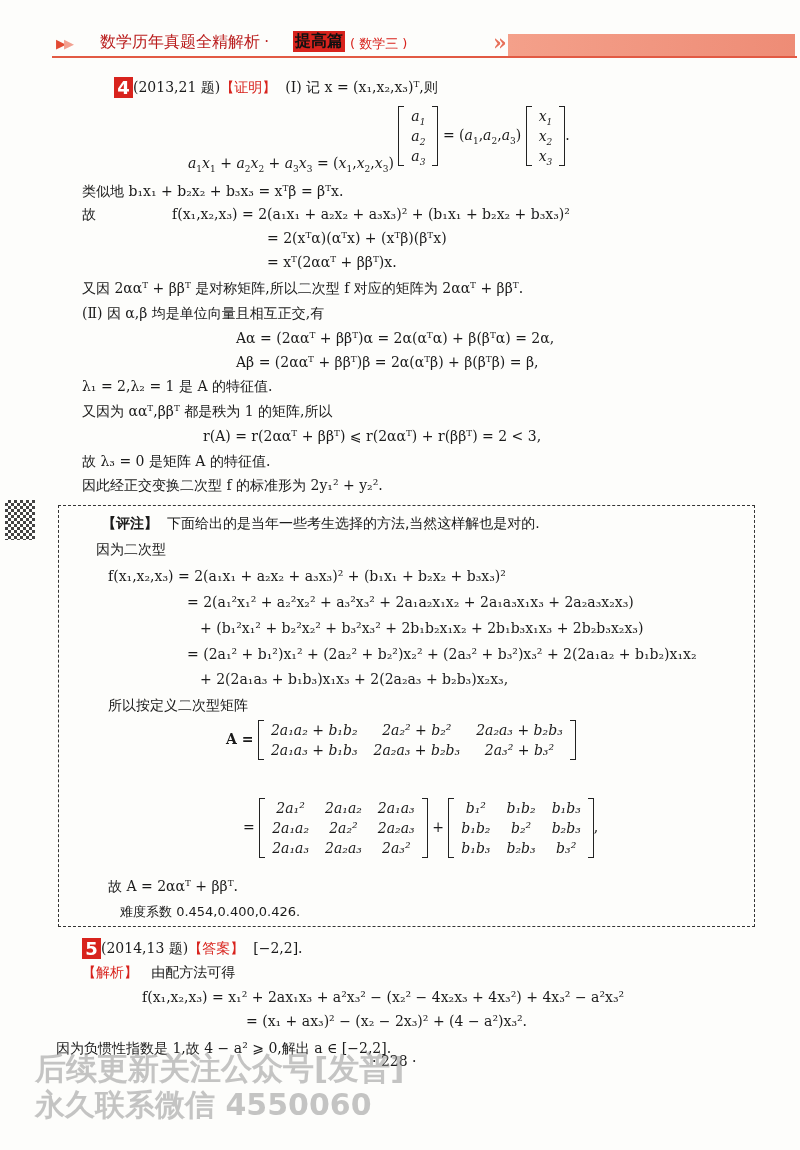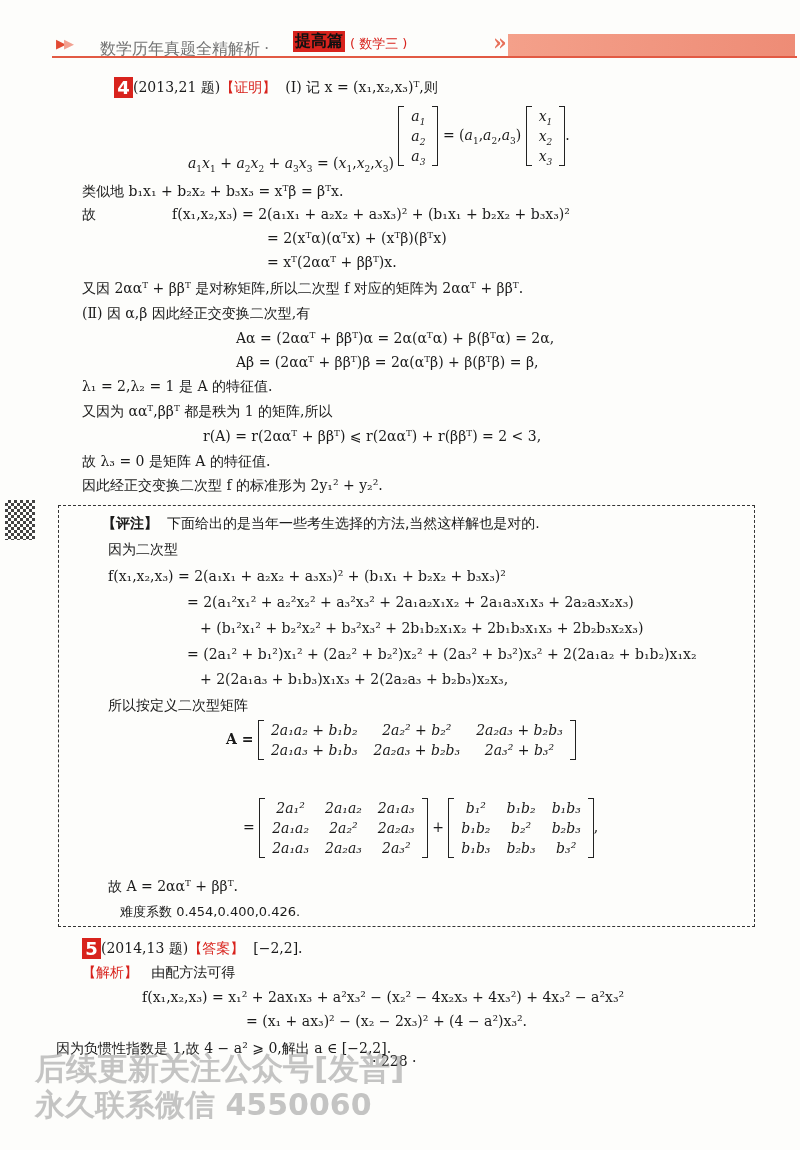--- a/index.html
+++ b/index.html
@@ -6,21 +6,21 @@
   body{width:800px;height:1150px;background:#fdfdfb;position:relative;overflow:hidden;
        font-family:"DejaVu Serif","Liberation Serif",serif;color:#1a1a1a;font-size:14px;}
   i{font-style:italic;}
   b.m{font-weight:bold;}
   sup,sub{font-size:9px;line-height:0;}
 
   
   .header{position:absolute;left:0;top:28px;width:800px;height:30px;}
   .hdr-arrows{position:absolute;left:56px;top:8px;color:#e24a33;font-size:13px;letter-spacing:-2px;}
   .hdr-arrows span:nth-child(2){color:#f2a090;}
-  .hdr-title{position:absolute;left:100px;top:11px;font-size:16px;font-family:Liberation Serif, serif;color:#737373;}
+  .hdr-title{position:absolute;left:100px;top:4px;font-size:16px;font-family:Liberation Serif, serif;color:#b91c1c;}
   .hdr-tag{position:absolute;left:293px;top:3px;background:#d8231d;color:#111;font-weight:bold;font-size:16px;padding:0 2px;font-family:"DejaVu Sans",sans-serif;}
   .hdr-sub{position:absolute;left:350px;top:7px;color:#d8231d;font-size:13px;font-family:"DejaVu Sans",sans-serif;}
   .hdr-line{position:absolute;left:52px;top:28px;width:745px;height:2px;background:#e25a44;}
   .hdr-band{position:absolute;left:508px;top:6px;width:287px;height:22px;background:linear-gradient(90deg,#f4a08a,#ee8c76);}
   .hdr-chev{position:absolute;left:493px;top:1px;color:#e7705a;font-size:22px;font-weight:bold;letter-spacing:-6px;}
 
   .line{position:absolute;white-space:nowrap;}
   .num-badge{display:inline-block;background:#d8231d;color:#fff;font-weight:bold;font-size:18px;width:19px;height:21px;text-align:center;line-height:21px;vertical-align:middle;font-family:"DejaVu Sans",sans-serif;}
   .red{color:#d8231d;font-family:"DejaVu Sans",sans-serif;}
   .sans-text{font-family:"DejaVu Sans","Liberation Sans",sans-serif;}
@@ -88,36 +88,36 @@
       </table></span>.
 </div>
 
 <div class="line" style="left:82px;top:183px;">类似地 b₁x₁ + b₂x₂ + b₃x₃ = xᵀβ = βᵀx.</div>
 <div class="line" style="left:82px;top:206px;">故</div>
 <div class="line" style="left:172px;top:206px;">f(x₁,x₂,x₃) = 2(a₁x₁ + a₂x₂ + a₃x₃)² + (b₁x₁ + b₂x₂ + b₃x₃)²</div>
 <div class="line" style="left:267px;top:230px;">= 2(xᵀα)(αᵀx) + (xᵀβ)(βᵀx)</div>
 <div class="line" style="left:267px;top:254px;">= xᵀ(2ααᵀ + ββᵀ)x.</div>
 <div class="line" style="left:82px;top:280px;">又因 2ααᵀ + ββᵀ 是对称矩阵,所以二次型 f 对应的矩阵为 2ααᵀ + ββᵀ.</div>
 
-<div class="line" style="left:82px;top:305px;">(Ⅱ) 因 α,β 因此经正交变换二次型,有</div>
+<div class="line" style="left:82px;top:305px;">(Ⅱ) 因 α,β 均是单位向量且相互正交,有</div>
 <div class="line" style="left:236px;top:330px;">Aα = (2ααᵀ + ββᵀ)α = 2α(αᵀα) + β(βᵀα) = 2α,</div>
 <div class="line" style="left:236px;top:354px;">Aβ = (2ααᵀ + ββᵀ)β = 2α(αᵀβ) + β(βᵀβ) = β,</div>
 <div class="line" style="left:82px;top:378px;">λ₁ = 2,λ₂ = 1 是 A 的特征值.</div>
 <div class="line" style="left:82px;top:403px;">又因为 ααᵀ,ββᵀ 都是秩为 1 的矩阵,所以</div>
 <div class="line" style="left:203px;top:428px;">r(A) = r(2ααᵀ + ββᵀ) ⩽ r(2ααᵀ) + r(ββᵀ) = 2 &lt; 3,</div>
 <div class="line" style="left:82px;top:453px;">故 λ₃ = 0 是矩阵 A 的特征值.</div>
 <div class="line" style="left:82px;top:477px;">因此经正交变换二次型 f 的标准形为 2y₁² + y₂².</div>
 
 <div class="qr"></div>
 
 <div class="note-box"></div>
 <div class="line note" style="left:102px;top:515px;">
   <b>【评注】</b>&nbsp;&nbsp;<span>下面给出的是当年一些考生选择的方法,当然这样解也是对的.</span>
 </div>
-<div class="line note" style="left:108px;top:541px;">因为二次型</div>
+<div class="line note" style="left:96px;top:541px;">因为二次型</div>
 <div class="line" style="left:108px;top:568px;">f(x₁,x₂,x₃) = 2(a₁x₁ + a₂x₂ + a₃x₃)² + (b₁x₁ + b₂x₂ + b₃x₃)²</div>
 <div class="line" style="left:187px;top:594px;">= 2(a₁²x₁² + a₂²x₂² + a₃²x₃² + 2a₁a₂x₁x₂ + 2a₁a₃x₁x₃ + 2a₂a₃x₂x₃)</div>
 <div class="line" style="left:200px;top:620px;">+ (b₁²x₁² + b₂²x₂² + b₃²x₃² + 2b₁b₂x₁x₂ + 2b₁b₃x₁x₃ + 2b₂b₃x₂x₃)</div>
 <div class="line" style="left:187px;top:646px;">= (2a₁² + b₁²)x₁² + (2a₂² + b₂²)x₂² + (2a₃² + b₃²)x₃² + 2(2a₁a₂ + b₁b₂)x₁x₂</div>
 <div class="line" style="left:200px;top:671px;">+ 2(2a₁a₃ + b₁b₃)x₁x₃ + 2(2a₂a₃ + b₂b₃)x₂x₃,</div>
 <div class="line note" style="left:108px;top:697px;">所以按定义二次型矩阵</div>
 
 <div class="line" style="left:226px;top:720px;">
   <b class="m">A =</b>
   <span class="mat"><table>

